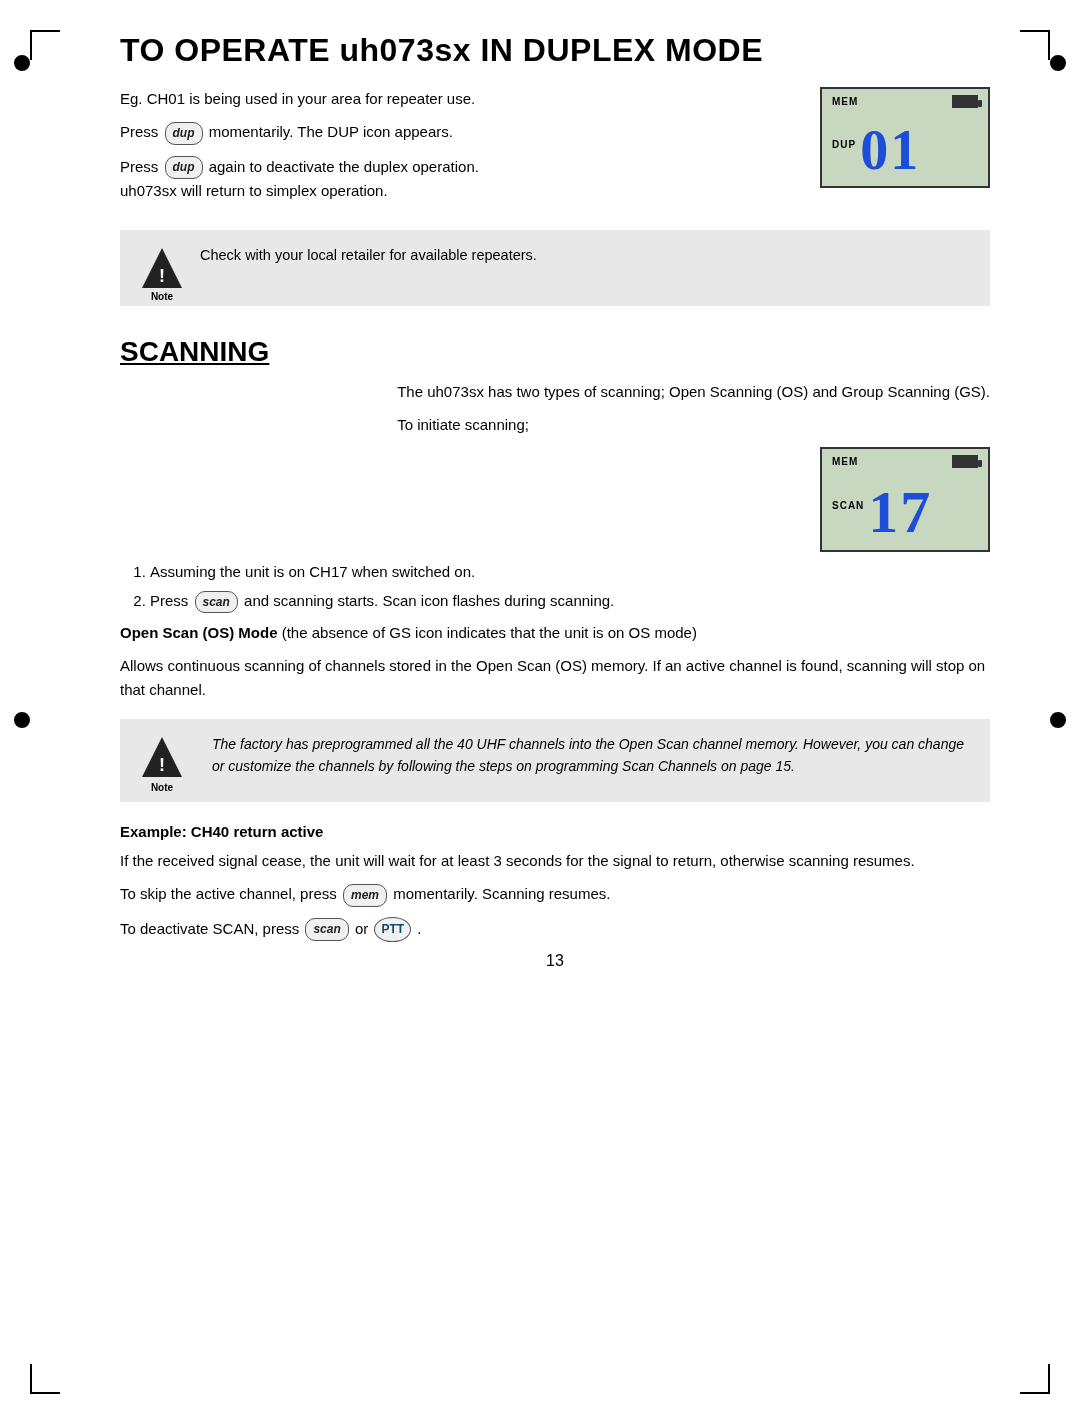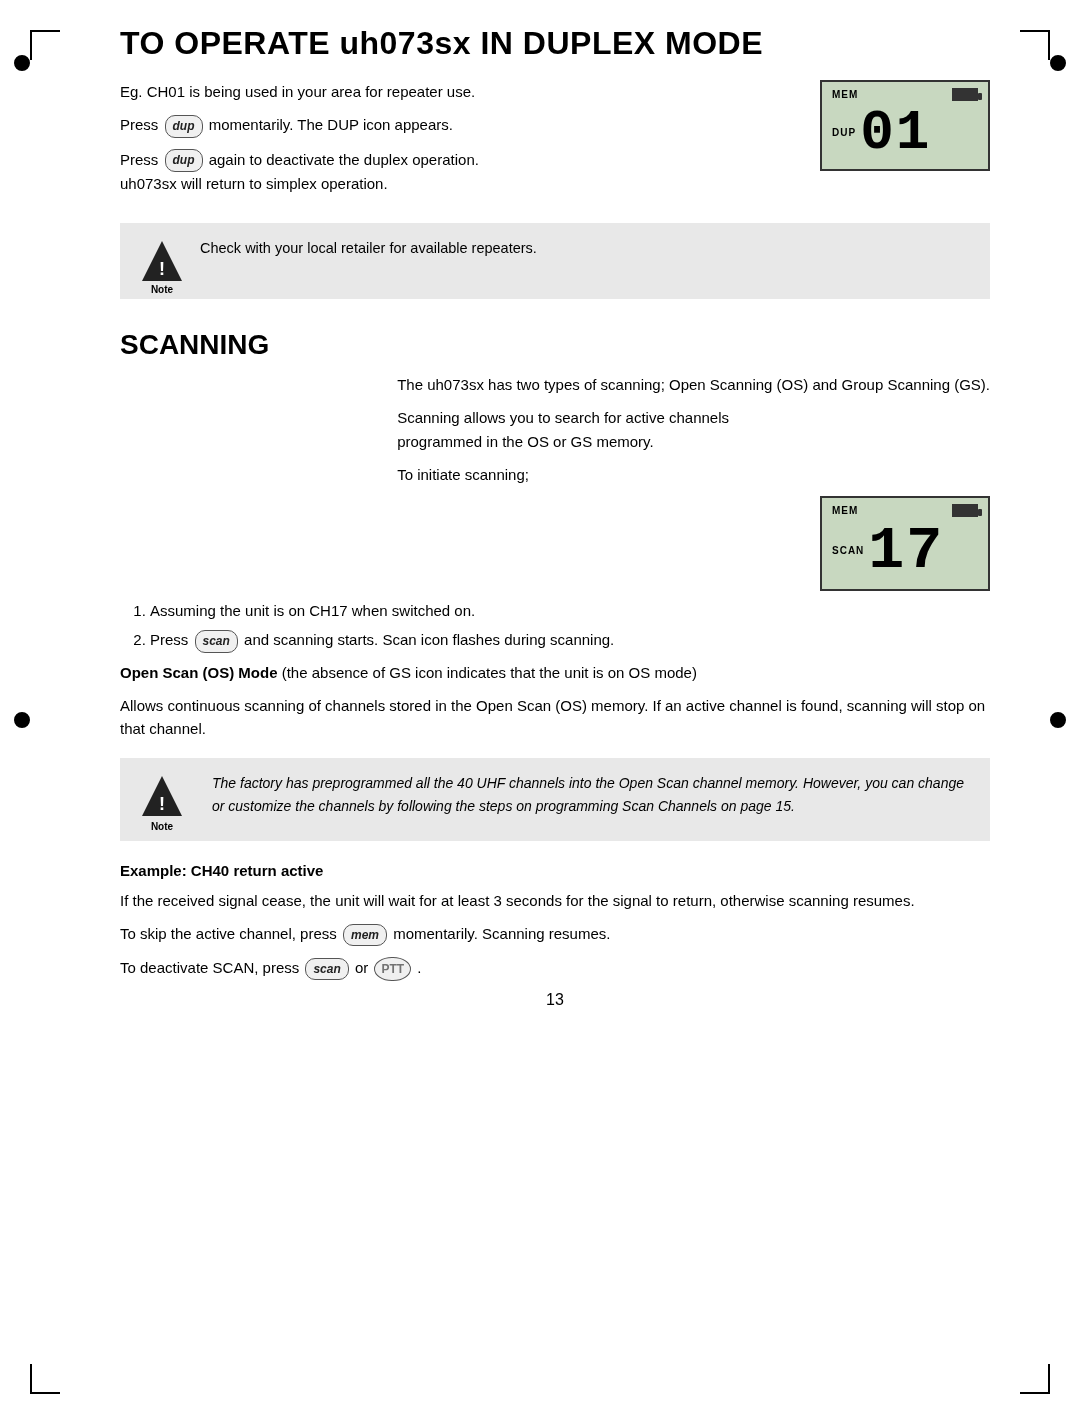--- a/index.html
+++ b/index.html
@@ -9,21 +9,21 @@
       font-size: 15px;
       color: #000;
       width: 1080px;
       min-height: 1424px;
       position: relative;
     }
 
     .page {
       width: 1080px;
       min-height: 1424px;
-      padding: 25px 90px 60px 120px;
+      padding: 32px 90px 60px 120px;
       position: relative;
     }
 
     
     .corner-mark {
       position: absolute;
       width: 30px;
       height: 30px;
     }
     .corner-mark::before, .corner-mark::after {
@@ -64,20 +64,21 @@
       font-weight: 900;
       margin-bottom: 18px;
       letter-spacing: 0.5px;
     }
 
     h2.section-title {
       font-size: 28px;
       font-weight: 900;
       margin-bottom: 12px;
       margin-top: 30px;
+      text-decoration: underline;
     }
 
     p {
       margin-bottom: 10px;
       line-height: 1.55;
     }
 
     .duplex-section {
       display: flex;
       align-items: flex-start;
@@ -138,25 +139,25 @@
       top: 3px;
       width: 4px;
       height: 7px;
       background: #333;
       border-radius: 1px;
     }
 
     .lcd-digits {
       font-size: 56px;
       font-weight: 900;
-      color: #000000;
+      color: #1d4ed8;
       line-height: 1;
-      font-family: Liberation Mono, monospace;
+      font-family: Liberation Serif, serif;
       letter-spacing: 2px;
-      margin-top: 2px;
+      margin-top: 12px;
     }
 
     .lcd-display-scan {
       border: 2px solid #333;
       background: #c8d8c0;
       width: 170px;
       min-height: 90px;
       margin-left: 18px;
       padding: 6px 10px 8px 10px;
       position: relative;
@@ -219,21 +220,21 @@
       justify-content: center;
       border: 1.5px solid #555;
       border-radius: 50%;
       padding: 2px 6px;
       font-size: 12px;
       font-weight: bold;
       background: #f0f0f0;
       vertical-align: middle;
       margin: 0 2px;
       font-style: normal;
-      color: #737373;
+      color: #0c4a6e;
       min-width: 34px;
     }
 
     ol {
       margin: 8px 0 8px 30px;
     }
     ol li {
       margin-bottom: 6px;
       line-height: 1.55;
     }
@@ -319,24 +320,20 @@
       <div style="text-align:center; font-size:10px; font-weight:bold; margin-top:-4px;">Note</div>
     </div>
     <p class="note-text">Check with your local retailer for available repeaters.</p>
   </div>
 
   <h2 class="section-title">SCANNING</h2>
 
   <div class="scanning-display-wrap">
     <div class="section-text-col">
       <p>The uh073sx has two types of scanning; Open Scanning (OS) and Group Scanning (GS).</p>
-      <p>
-        <span>Scanning allows you to search for active channels</span><br>
-        <span>programmed in the OS or GS memory.</span>
-      </p>
       <p>To initiate scanning;</p>
     </div>
 
     <div class="lcd-display-scan">
       <div class="lcd-top-row">
         <span class="lcd-label">MEM</span>
         <div class="lcd-battery">
           <div class="battery-icon"></div>
         </div>
       </div>

